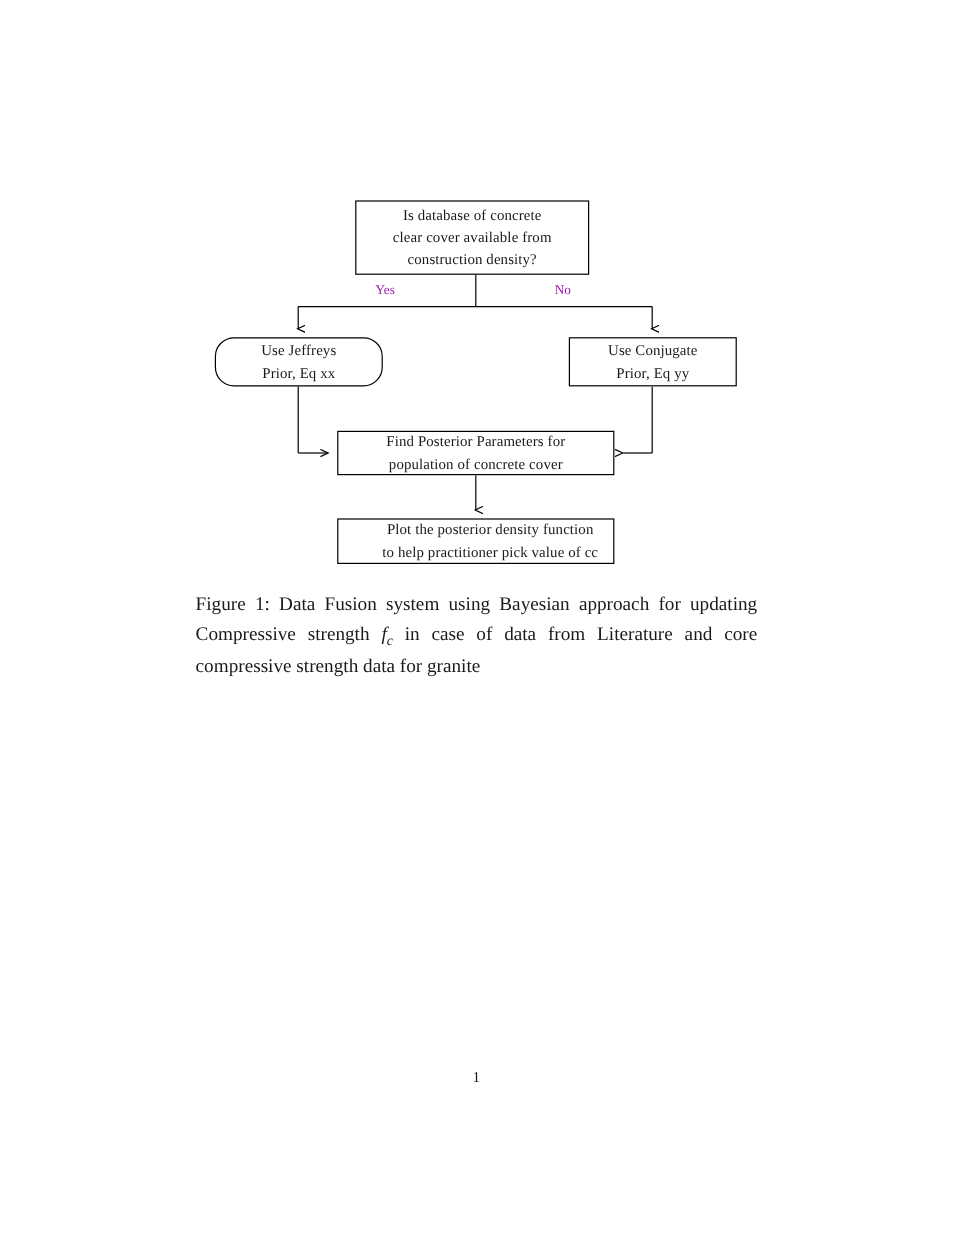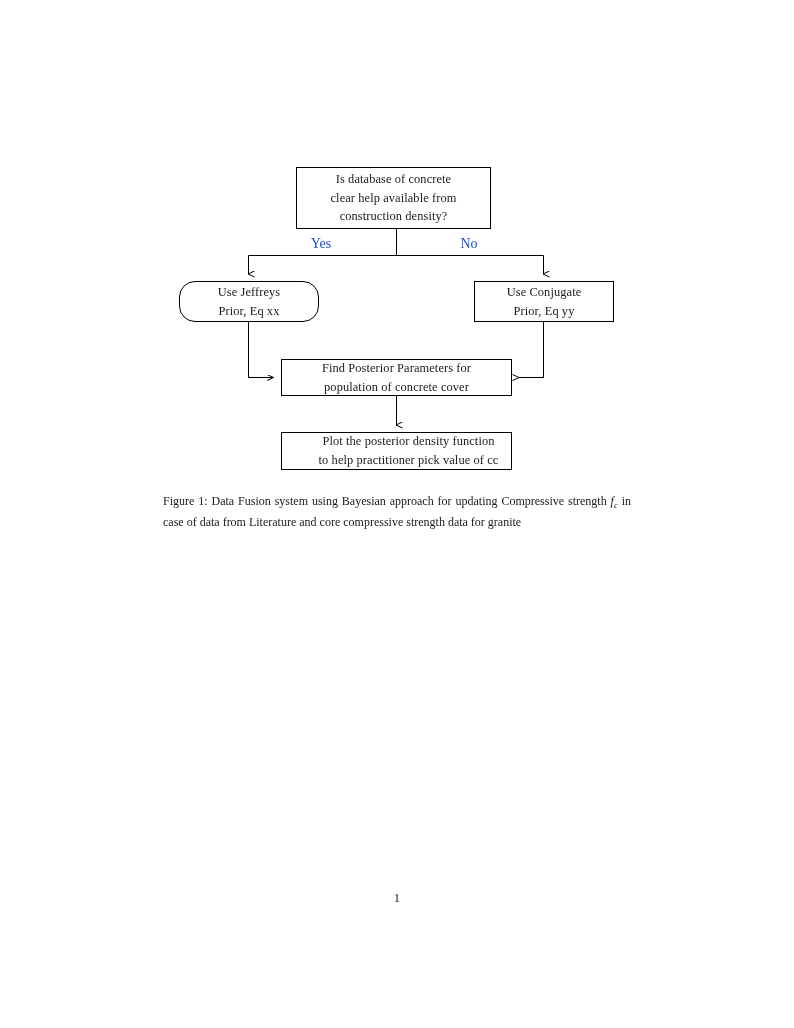--- a/index.html
+++ b/index.html
@@ -47,23 +47,23 @@
 
   #node-decision { left: 281px; top: 167px; width: 195px; height: 62px; margin-left: 15px; }
   #node-jeffreys  { left: 179px; top: 281px; width: 140px; height: 41px; border-radius: 16px; }
   #node-conjugate { left: 474px; top: 281px; width: 140px; height: 41px; }
   #node-posterior { left: 281px; top: 359px; width: 231px; height: 37px; }
   #node-plot      { left: 281px; top: 432px; width: 231px; height: 38px; padding-left: 24px; }
 
   
   .edge-label {
     position: absolute;
-    font-size: 14px;
+    font-size: 11px;
     line-height: 1;
-    color: #1d4ed8;
+    color: #a21caf;
     white-space: nowrap;
     transform: translateX(-50%);
   }
   #label-yes { left: 321px; top: 237px; }
   #label-no  { left: 469px; top: 237px; }
 
   
   .edges {
     position: absolute;
     left: 0;
@@ -73,21 +73,21 @@
     pointer-events: none;
   }
   .edges line, .edges path { stroke: #000000; stroke-width: 1; fill: none; }
 
   
   .caption {
     position: absolute;
     left: 163px;
     top: 492px;
     width: 468px;
-    font-size: 12px;
+    font-size: 16px;
     line-height: 1.56;
     text-align: justify;
     color: #1a1a1a;
   }
   .caption .mathvar {
     font-style: italic;
     font-family: "Liberation Serif", "DejaVu Serif", serif;
   }
   .caption .mathvar sub {
     font-size: 0.72em;
@@ -137,21 +137,21 @@
       <line x1="248.5" y1="377.5" x2="273" y2="377.5" marker-end="url(#arrow-right)"></line>
 
       <line x1="543.5" y1="322" x2="543.5" y2="377.5"></line>
       <line x1="543.5" y1="377.5" x2="519" y2="377.5" marker-end="url(#arrow-left)"></line>
 
       <line x1="396.5" y1="396" x2="396.5" y2="425" marker-end="url(#arrow-down)"></line>
     </svg>
 
     <div class="node" id="node-decision">
       <span class="line">Is database of concrete</span>
-      <span class="line">clear help available from</span>
+      <span class="line">clear cover available from</span>
       <span class="line">construction density?</span>
     </div>
 
     <div class="node" id="node-jeffreys">
       <span class="line">Use Jeffreys</span>
       <span class="line">Prior, Eq xx</span>
     </div>
 
     <div class="node" id="node-conjugate">
       <span class="line">Use Conjugate</span>

